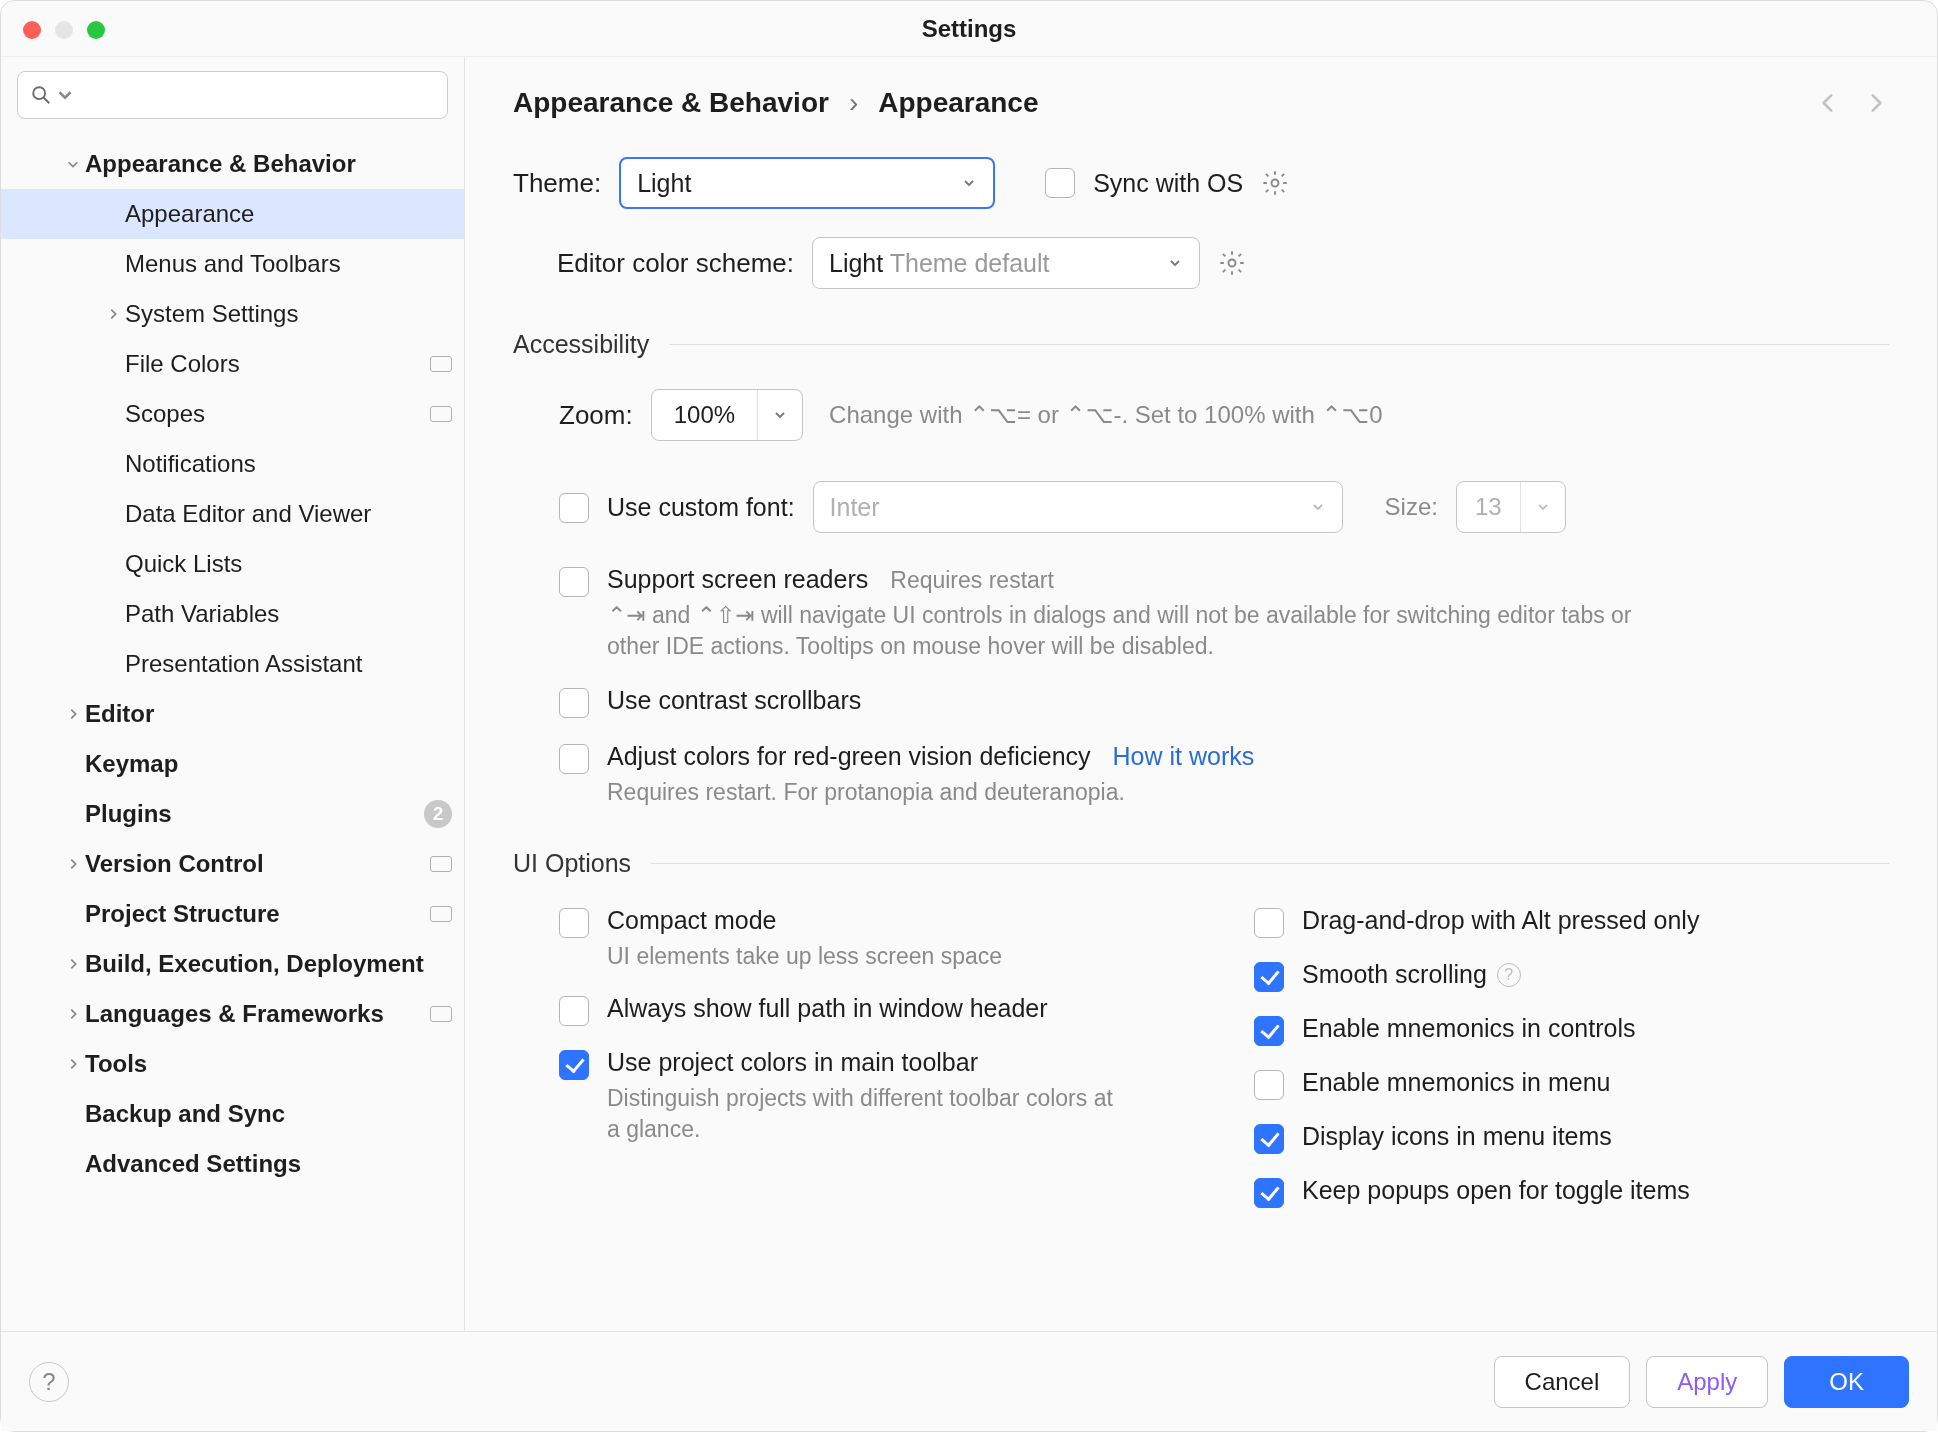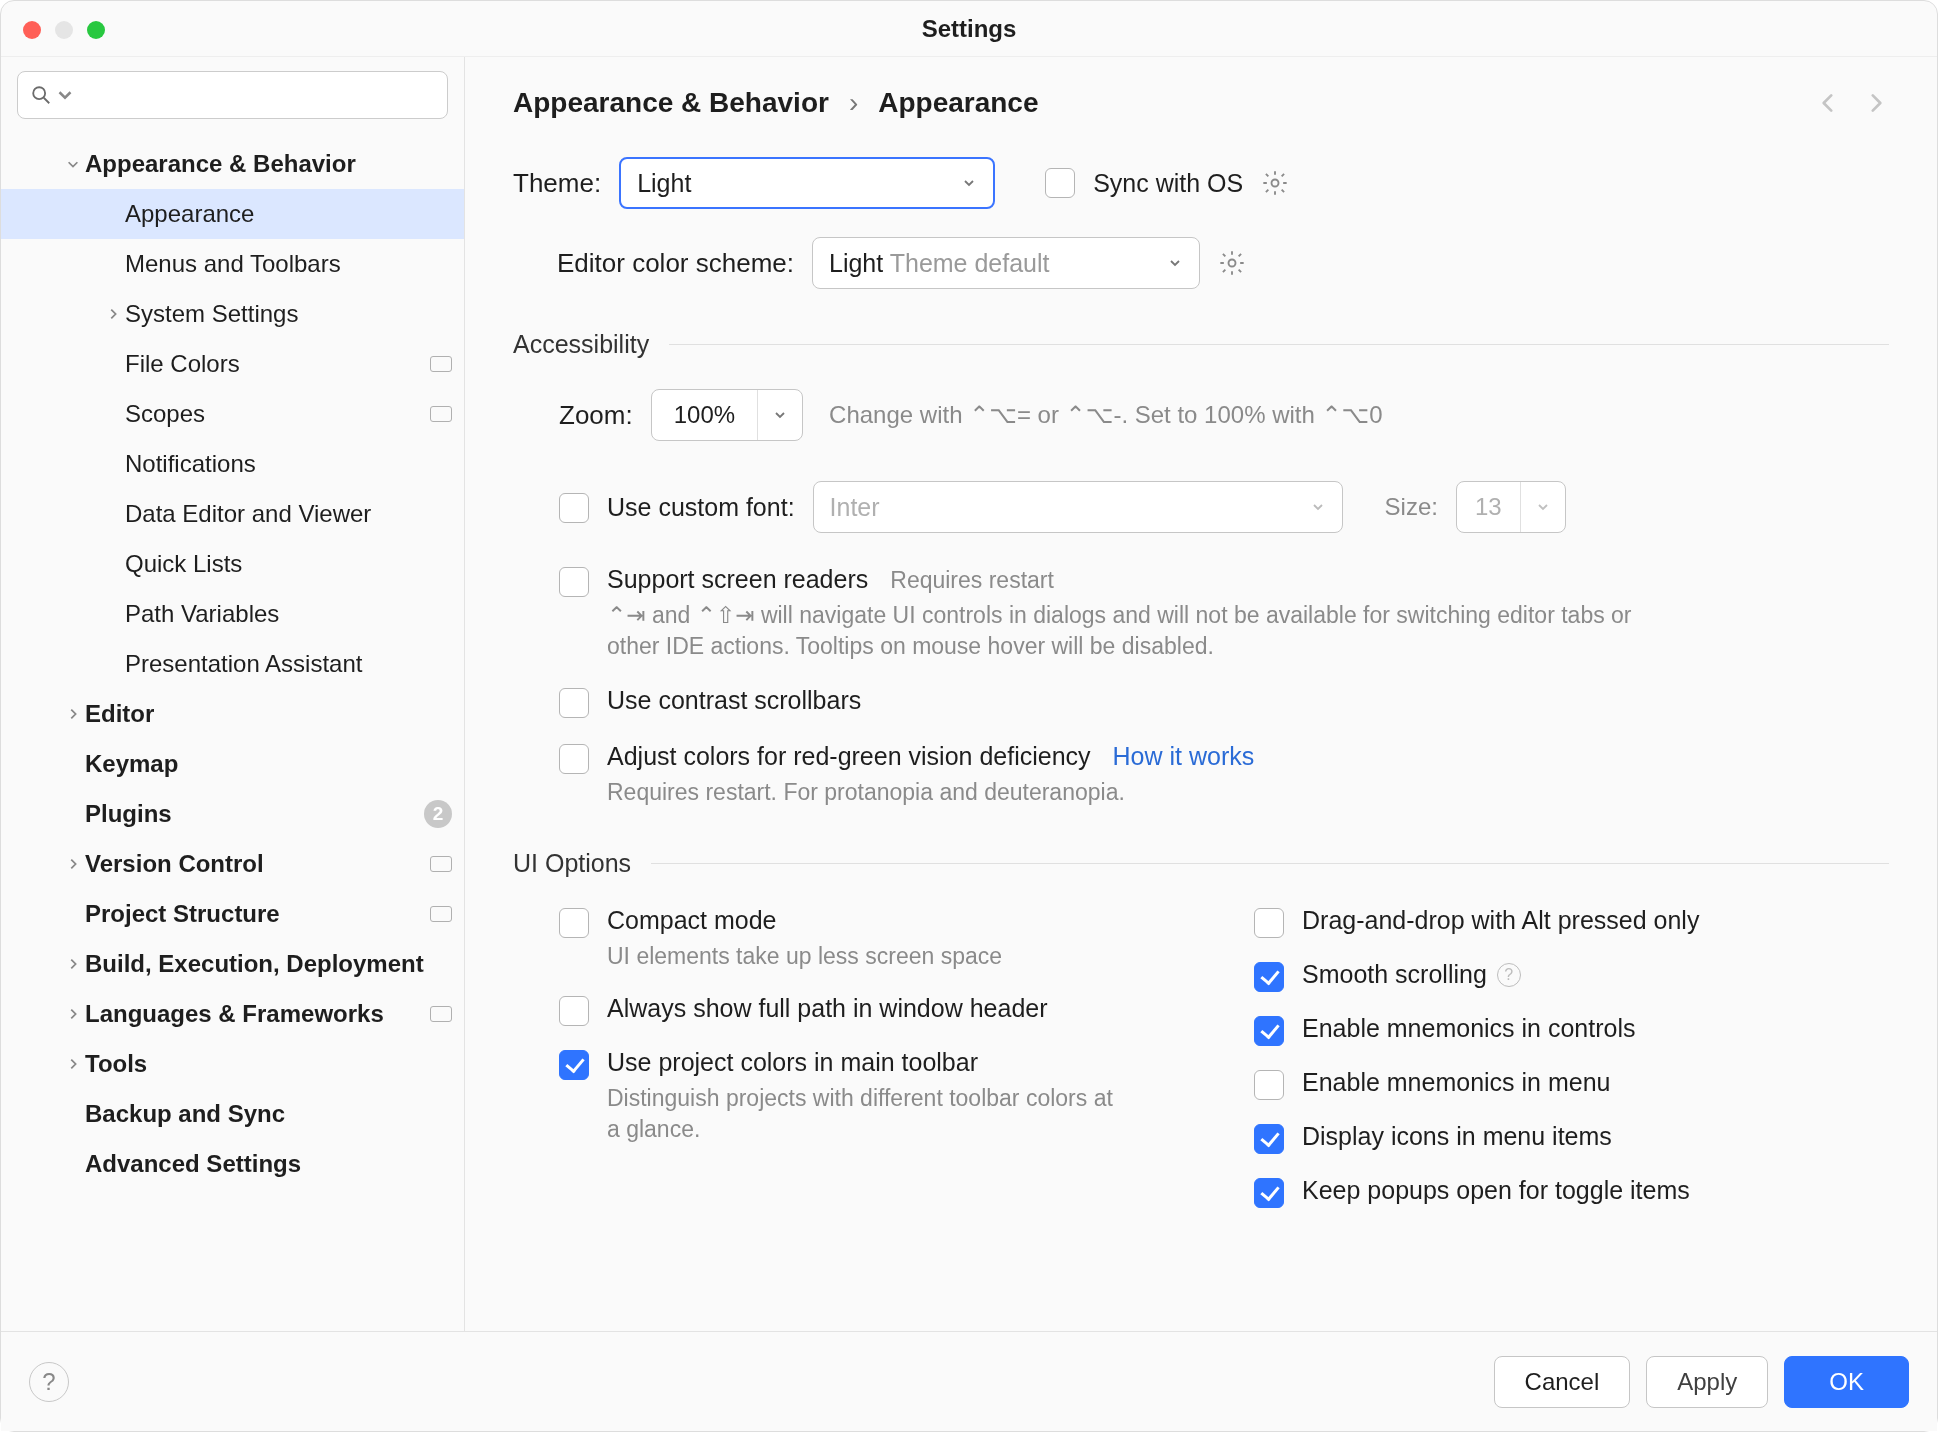--- a/index.html
+++ b/index.html
@@ -69,21 +69,21 @@
   .size-input .val { padding: 0 18px; display: flex; align-items: center; color: #b0b0b0; border-right: 1px solid #e0e0e0; }
   .size-input .chev { width: 44px; display: flex; align-items: center; justify-content: center; color: #c0c0c0; }
   .ui-options-cols { display: flex; gap: 60px; margin-top: 6px; }
   .ui-col { flex: 1; min-width: 0; }
   .info-icon { width: 24px; height: 24px; border: 1.5px solid #bdbdbd; border-radius: 50%; color: #bdbdbd; display:inline-flex; align-items:center; justify-content:center; font-size:16px; margin-left:10px; }
   .footer { height: 100px; border-top: 1px solid #e3e3e3; display: flex; align-items: center; padding: 0 28px; background: #fafafa; }
   .help-icon { width: 40px; height: 40px; border: 1.5px solid #c8c8c8; border-radius: 50%; display:flex; align-items:center; justify-content:center; color:#888; font-size:24px; }
   .footer .spacer { flex: 1; }
   .btn { height: 52px; border-radius: 8px; padding: 0 30px; font-size: 24px; display:flex; align-items:center; justify-content:center; border:1px solid #c6c6c6; background:#fff; }
   .btn + .btn { margin-left: 16px; }
-  .btn.disabled { color: #404040; }
+  .btn.disabled { color: #8b5cf6; }
   .btn.primary { background: #2f74ff; color: #fff; border-color:#2f74ff; padding: 0 44px; }
   .chev-svg { width: 16px; height: 16px; }
 </style>
 </head>
 <body>
 
 <div class="window">
   <div class="titlebar">
     <div class="traffic-lights">
       <div class="tl tl-red"></div>

